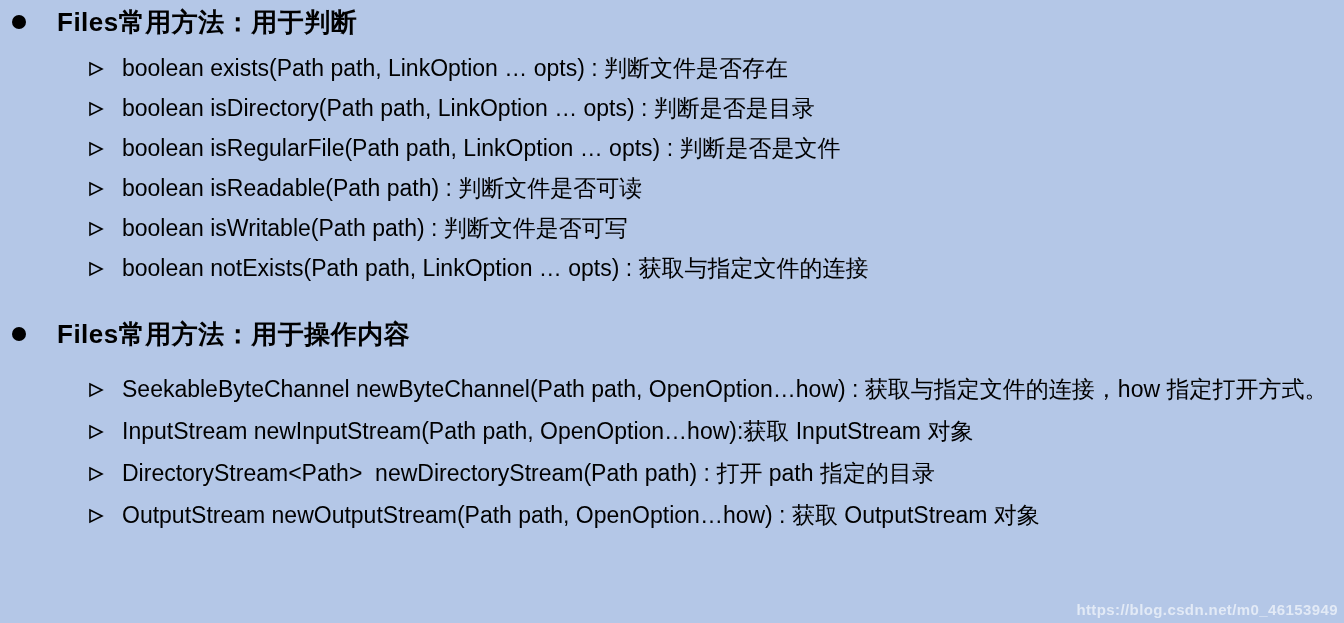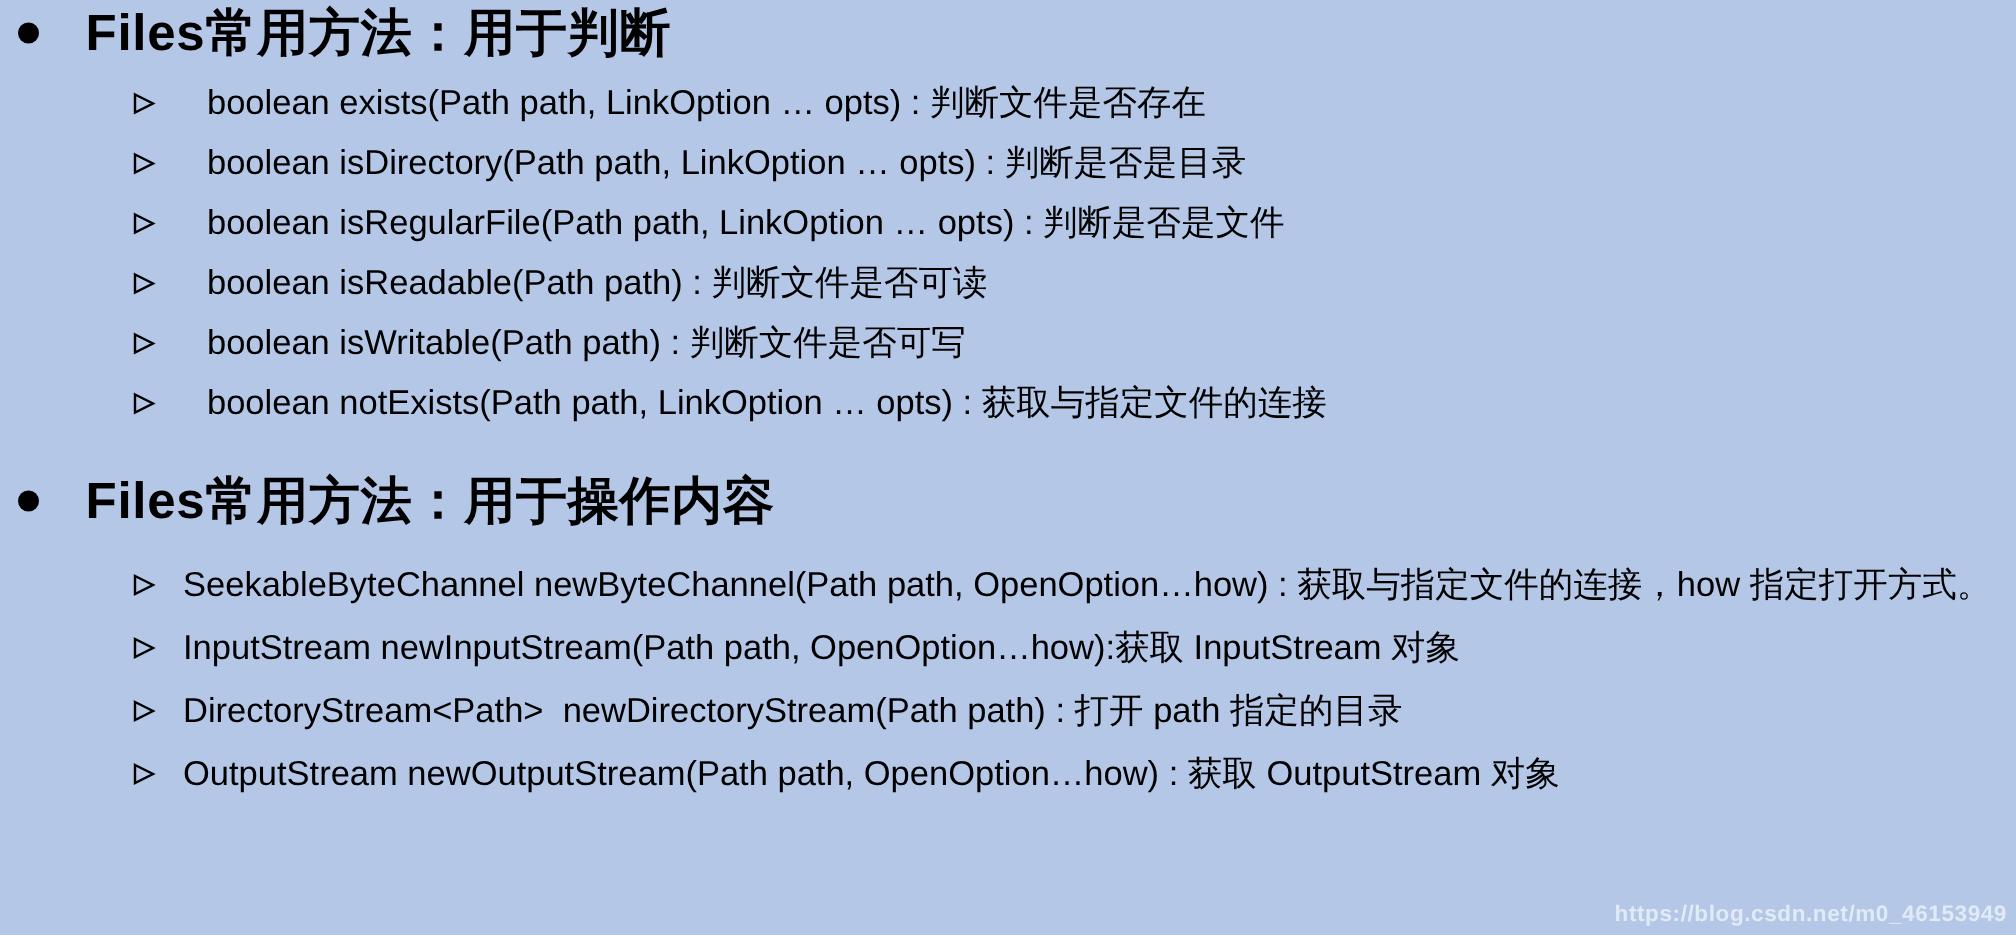--- a/index.html
+++ b/index.html
@@ -25,21 +25,21 @@
   .h-bullet {
     width: 14px;
     height: 14px;
     background: #000;
     border-radius: 50%;
     flex: 0 0 auto;
     margin-left: 2px;
   }
   .h-text {
     margin-left: 31px;
-    font-size: 34px;
+    font-size: 26px;
     font-weight: bold;
     line-height: 32px;
     letter-spacing: 0.5px;
   }
   .list {
     margin-top: 10px;
   }
   .item {
     display: flex;
     align-items: flex-start;
@@ -53,21 +53,20 @@
   }
   .item-text {
     margin-left: 17px;
     font-size: 23px;
     white-space: pre-wrap;
     flex: 1;
     padding-right: 4px;
   }
   .s1 .item {
     line-height: 40px;
-    gap: 16px;
   }
   .s1 .arrow { margin-top: 12px; }
   .heading-2 {
     margin-top: 30px;
   }
   .s2 {
     margin-top: 20px;
   }
   .s2 .item {
     line-height: 38px;

